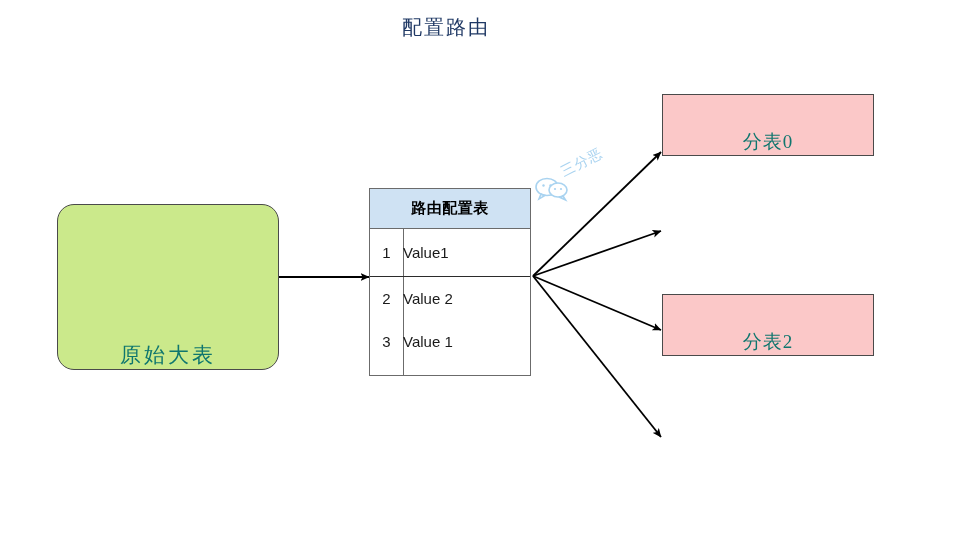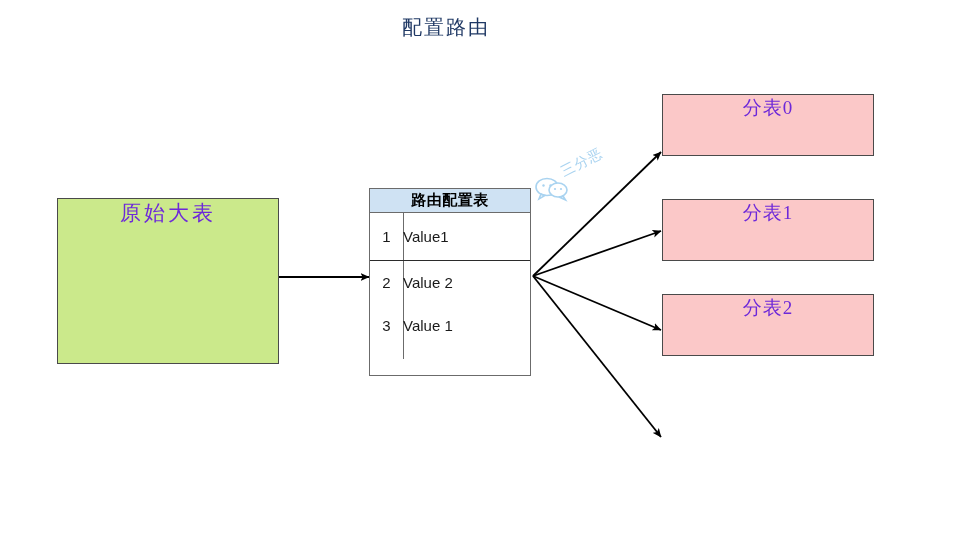--- a/index.html
+++ b/index.html
@@ -36,35 +36,36 @@
     padding-left: 374px;
     width: auto;
   }
 
   
   .node {
     position: absolute;
     box-sizing: border-box;
     border: 1.5px solid #4a4a4a;
     display: flex;
-    align-items: flex-start;
+    align-items: flex-end;
     justify-content: center;
     font-family: "Liberation Serif", "DejaVu Serif", serif;
-    color: #6d28d9;
+    color: #0f766e;
   }
 
   
   .node-source {
     left: 57px;
-    top: 198px;
+    top: 204px;
     width: 222px;
     height: 166px;
     background: #cbe98b;
     font-size: 21px;
     letter-spacing: 3px;
+    border-radius: 17px;
   }
 
   
   .node-shard {
     left: 662px;
     width: 212px;
     height: 62px;
     background: #fbc8c8;
     font-size: 19px;
     letter-spacing: 1px;
@@ -79,21 +80,21 @@
     position: absolute;
     left: 369px;
     top: 188px;
     width: 162px;
     height: 188px;
     box-sizing: border-box;
     border: 1.5px solid #6b6b6b;
     background: #ffffff;
   }
   .rt-header {
-    height: 24px;
+    height: 40px;
     background: #cfe2f3;
     border-bottom: 1px solid #6b6b6b;
     display: flex;
     align-items: center;
     justify-content: center;
     font-family: "DejaVu Sans", sans-serif;
     font-weight: bold;
     font-size: 15px;
     color: #000000;
     letter-spacing: 0.5px;
@@ -197,23 +198,20 @@
 
       <div class="rt-row rt-row-2">
         <span class="rt-key">3</span>
         <span class="rt-val">Value 1</span>
       </div>
     </div>
   </div>
 
   <div class="node node-shard shard-0">
     <span>分表0</span>
-  </div>
-  <div class="node node-shard shard-1">
-    <span>分表1</span>
   </div>
   <div class="node node-shard shard-2">
     <span>分表2</span>
   </div>
 
   <svg class="arrows" viewBox="0 0 953 555" xmlns="http://www.w3.org/2000/svg">
     <defs>
       <marker id="arrowhead" markerWidth="9" markerHeight="8" refX="8.5" refY="4" orient="auto" markerUnits="userSpaceOnUse">
         <path d="M0,0 L9,4 L0,8 L2.2,4 Z" fill="#000000"></path>
       </marker>

